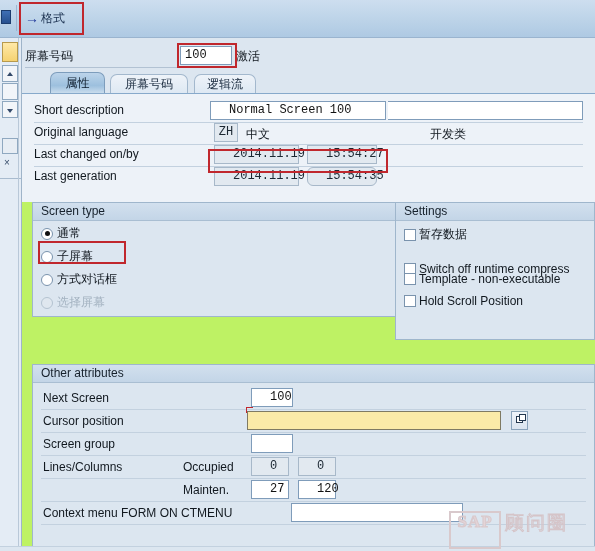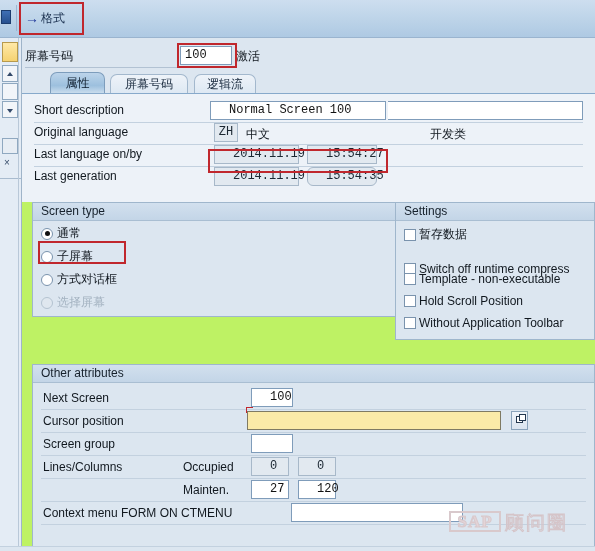--- a/index.html
+++ b/index.html
@@ -429,21 +429,21 @@
   .watermark {
     position: absolute;
     left: 449px; top: 508px;
     width: 138px; height: 30px;
     pointer-events: none;
     z-index: 9;
   }
   .wm-sap {
     position: absolute;
     left: 0; top: 3px;
-    width: 52px; height: 21px;
+    width: 52px; height: 38px;
     border: 2px solid #d9c9cc;
     box-sizing: border-box;
     font-family: "Liberation Serif", "DejaVu Serif", serif;
     font-weight: bold;
     font-size: 17px;
     letter-spacing: 1px;
     line-height: 18px;
     text-align: center;
     color: transparent;
     -webkit-text-stroke: 1px #d9c9cc;
@@ -527,21 +527,21 @@
 
       <div class="attr-row" style="top:28px;">
         <span class="attr-label">Original language</span>
       </div>
       <div class="fld ro" style="left:192px; top:29px; width:24px; text-align:center; padding-left:0;">ZH</div>
       <span class="plain-txt cjk" style="left:224px; top:32px;">中文</span>
       <span class="plain-txt cjk" style="left:408px; top:32px;">开发类</span>
       <div class="row-rule" style="top:50px;"></div>
 
       <div class="attr-row" style="top:50px;">
-        <span class="attr-label">Last language on/by</span>
+        <span class="attr-label">Last changed on/by</span>
       </div>
       <div class="fld ro" style="left:192px; top:51px; width:85px;">2014.11.19</div>
       <div class="fld ro" style="left:285px; top:51px; width:70px;">15:54:27</div>
       <div class="row-rule" style="top:72px;"></div>
 
       <div class="attr-row" style="top:72px;">
         <span class="attr-label">Last generation</span>
       </div>
       <div class="fld ro" style="left:192px; top:73px; width:85px;">2014.11.19</div>
       <div class="fld ro" style="left:285px; top:73px; width:70px;border-radius:6px;">15:54:35</div>
@@ -583,24 +583,20 @@
             <span class="chk-lbl">Switch off runtime compress</span>
           </div>
           <div class="chk-row" style="top:48px;">
             <span class="chk"></span>
             <span class="chk-lbl">Template - non-executable</span>
           </div>
           <div class="chk-row" style="top:70px;">
             <span class="chk"></span>
             <span class="chk-lbl">Hold Scroll Position</span>
           </div>
-          <div class="chk-row" style="top:92px;">
-            <span class="chk"></span>
-            <span class="chk-lbl">Without Application Toolbar</span>
-          </div>
         </div>
       </div>
 
       <div class="group" style="left:10px; top:270px; width:563px; height:187px;">
         <div class="group-title">Other attributes</div>
         <div class="group-body">
 
           <span class="plain-txt" style="left:10px; top:8px;">Next Screen</span>
           <div class="fld edit" style="left:218px; top:5px; width:42px;">100</div>
           <div class="row-rule" style="left:8px; top:26px; width:545px;"></div>

